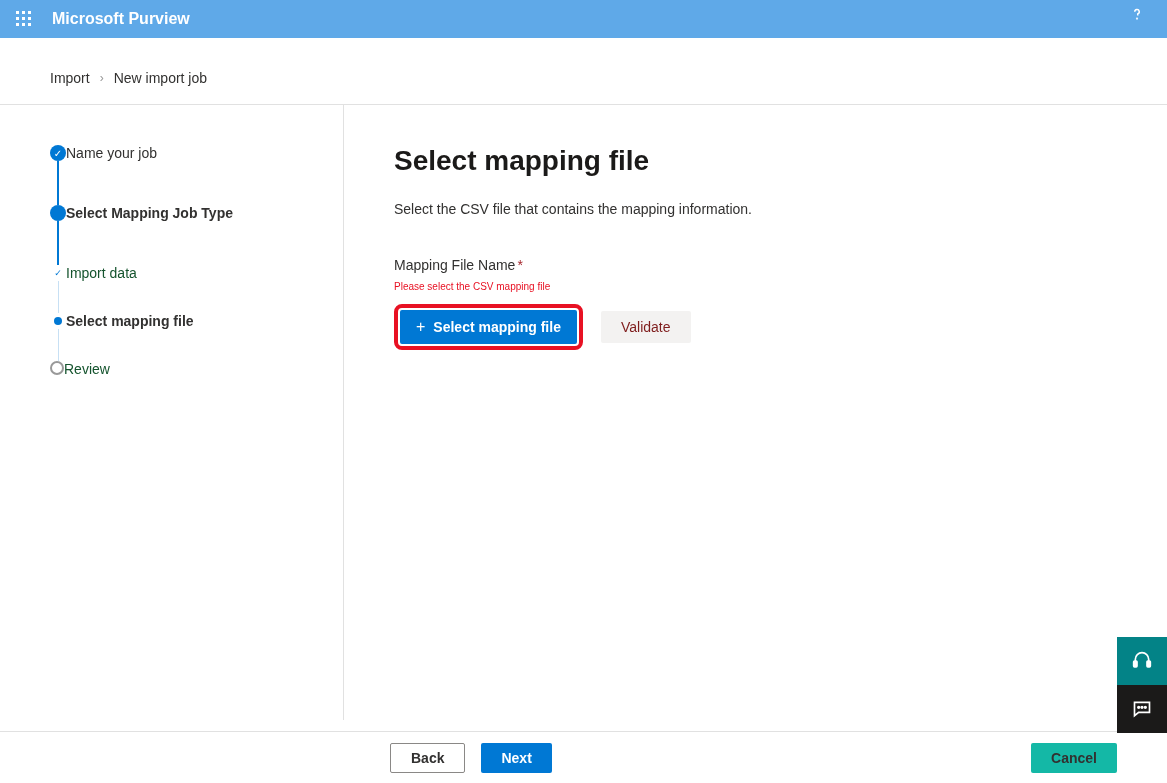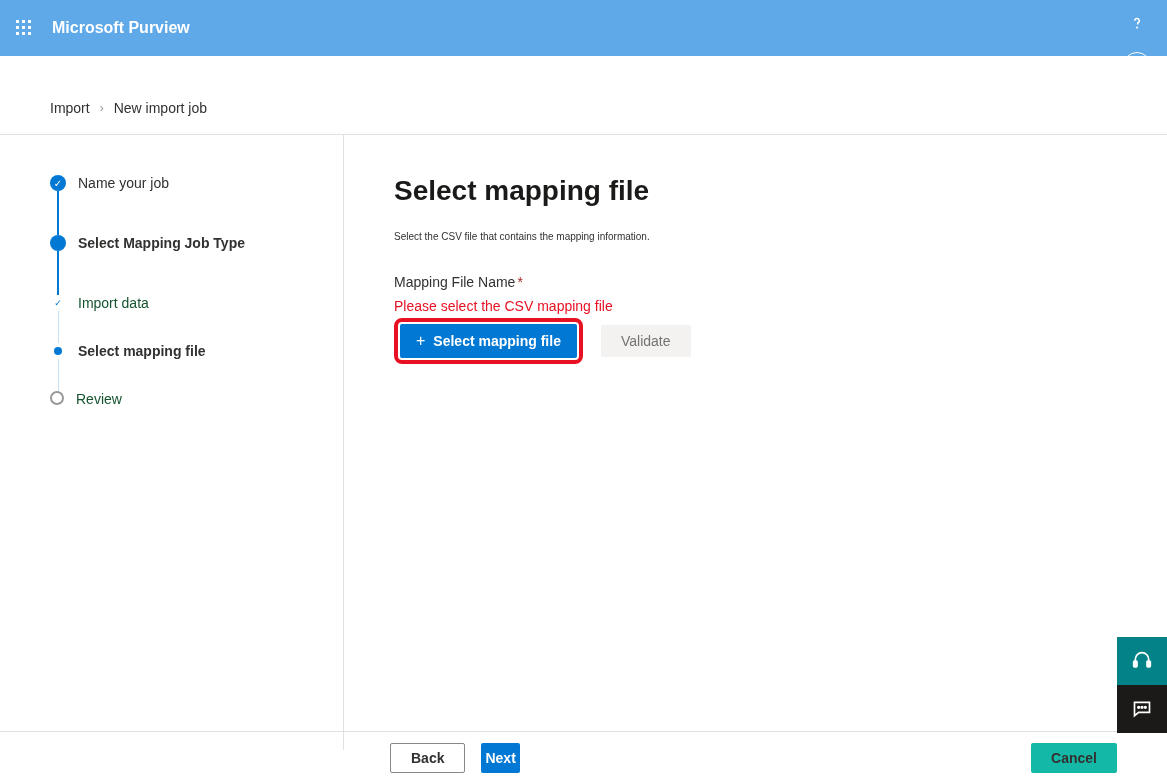--- a/index.html
+++ b/index.html
@@ -10,21 +10,21 @@
     }
     body {
       width: 1167px;
       height: 783px;
       background: #fff;
       overflow: hidden;
       position: relative;
     }
     .header {
       background: #5fa9e8;
-      height: 56px;
+      height: 38px;
       display: flex;
       align-items: center;
       padding: 0 16px;
       justify-content: space-between;
     }
     .header-left {
       display: flex;
       align-items: center;
       gap: 20px;
     }
@@ -71,21 +71,20 @@
       font-size: 11px;
     }
     .breadcrumb {
       padding: 32px 16px 18px 50px;
       font-size: 14px;
       color: #323130;
       border-bottom: 1px solid #e1e1e1;
       display: flex;
       align-items: center;
       gap: 10px;
-      margin-top: 12px;
     }
     .breadcrumb-sep {
       color: #999;
       font-size: 12px;
     }
     .content-area {
       display: flex;
       height: calc(100% - 50px - 58px - 60px);
     }
     .sidebar {
@@ -138,21 +137,20 @@
       height: 8px;
       margin: 4px;
     }
     .step-marker.pending {
       border: 2px solid #999;
       background: #fff;
       width: 14px;
       height: 14px;
     }
     .step-label {
-      padding-left: 12px;
       font-size: 14px;
       color: #323130;
       padding-top: 0;
       line-height: 16px;
       text-align: center;
     }
     .step-label.bold {
       font-weight: 600;
     }
     .step-label.muted {
@@ -181,37 +179,37 @@
       padding: 40px 50px;
       flex: 1;
     }
     .page-heading {
       font-size: 28px;
       font-weight: 700;
       color: #1b1a19;
       margin-bottom: 24px;
     }
     .page-description {
-      font-size: 10px;
-      color: #323130;
-      margin-bottom: 32px;
+      font-size: 14px;
+      color: #323130;
+      margin-bottom: 40px;
     }
     .field-label {
       font-size: 14px;
       color: #323130;
       margin-bottom: 8px;
     }
     .required-star {
       color: #a4262c;
       margin-left: 2px;
     }
     .error-text {
       color: #e81123;
-      font-size: 14px;
-      margin-bottom: 4px;
+      font-size: 10px;
+      margin-bottom: 12px;
     }
     .button-row {
       display: flex;
       gap: 18px;
       align-items: center;
     }
     .highlight-wrapper {
       border: 4px solid #e81123;
       border-radius: 8px;
       padding: 2px;
@@ -229,21 +227,21 @@
       align-items: center;
       gap: 8px;
       border-radius: 2px;
     }
     .plus-icon {
       font-size: 16px;
       font-weight: 400;
     }
     .disabled-button {
       background: #f3f2f1;
-      color: #737373;
+      color: #7f1d1d;
       border: none;
       padding: 8px 20px;
       font-size: 14px;
       cursor: not-allowed;
       border-radius: 2px;
     }
     .footer {
       position: absolute;
       bottom: 0;
       left: 0;
@@ -266,21 +264,21 @@
       padding: 6px 20px;
       font-size: 14px;
       font-weight: 600;
       cursor: pointer;
       border-radius: 2px;
     }
     .next-button {
       background: #0078d4;
       color: #fff;
       border: none;
-      padding: 7px 4px;
+      padding: 7px 20px;
       font-size: 14px;
       font-weight: 600;
       cursor: pointer;
       border-radius: 2px;
       text-align: center;
     }
     .cancel-button {
       background: #14b8a6;
       color: #323130;
       border: none;

